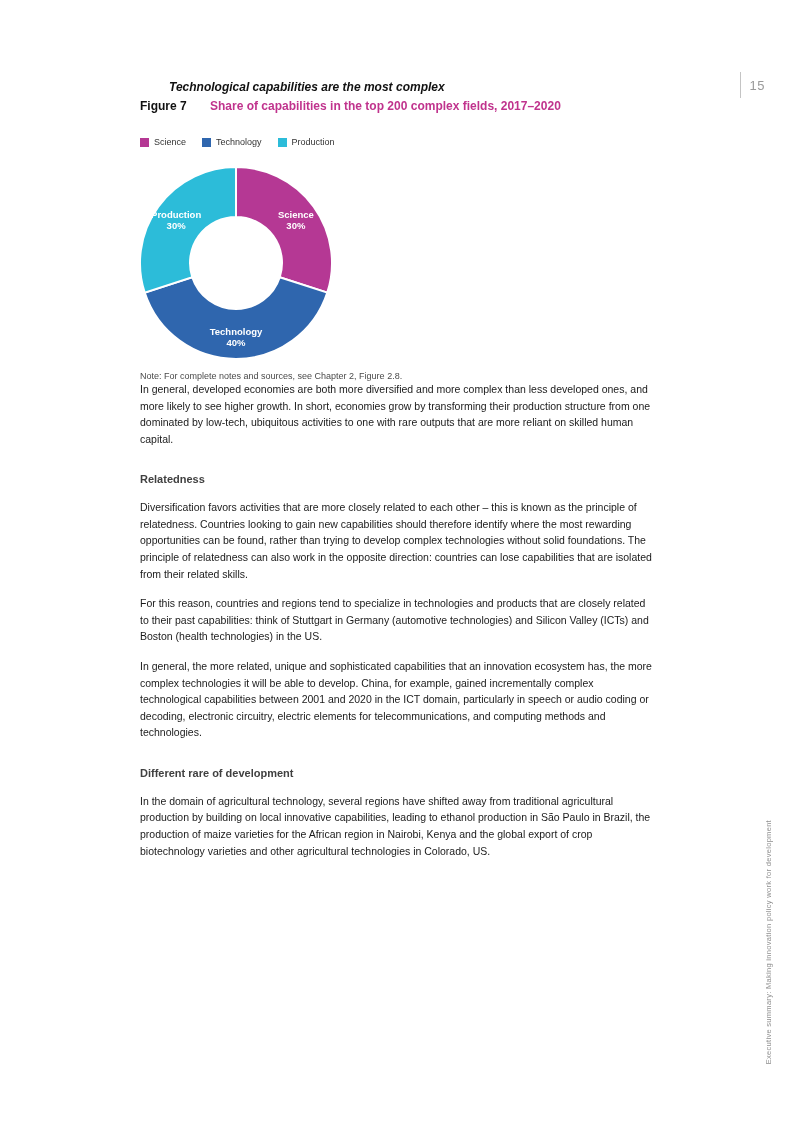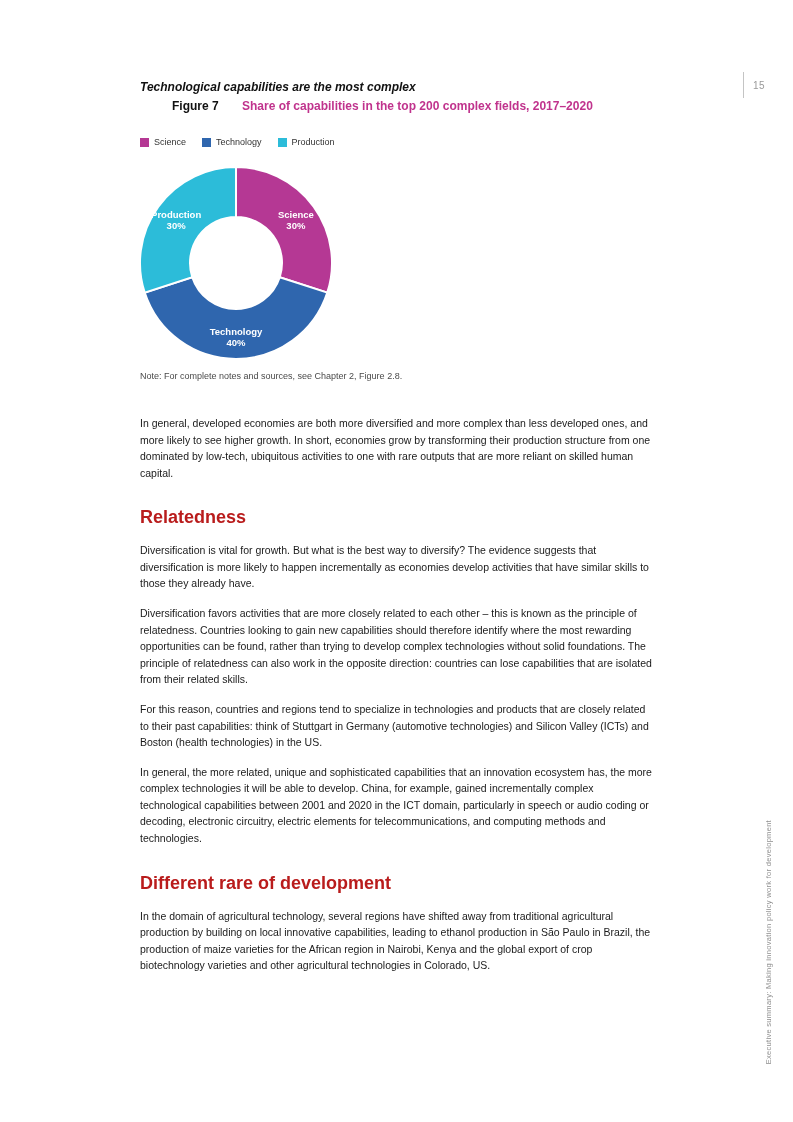--- a/index.html
+++ b/index.html
@@ -23,21 +23,21 @@
     display: flex;
     align-items: center;
   }
   .pagenum-rule {
     width: 1px;
     height: 26px;
     background: #c4c4c4;
     margin-right: 9px;
   }
   .pagenum {
-    font-size: 10px;
+    font-size: 13px;
     color: #9a9a9a;
     letter-spacing: 0.5px;
   }
 
   
   .side-label {
     position: absolute;
     right: 20px;
     bottom: 58px;
     writing-mode: vertical-rl;
@@ -55,32 +55,32 @@
     top: 80px;
     width: 516px;
     color: #1a1a1a;
   }
 
   .kicker {
     font-size: 12px;
     font-weight: bold;
     font-style: italic;
     color: #111111;
+    margin-left: 29px;
   }
   .figure-row {
     margin-top: 5px;
     font-size: 12px;
     font-weight: bold;
     display: flex;
   }
   .figure-label {
     color: #111111;
     width: 70px;
     flex: 0 0 70px;
-    margin-left: 32px;
   }
   .figure-title { color: #c0338d; }
 
   .legend {
     margin-top: 24px;
     display: flex;
     align-items: center;
     gap: 16px;
     font-size: 9px;
     color: #333333;
@@ -96,31 +96,31 @@
     font-weight: bold;
     fill: #ffffff;
   }
 
   .chart-note {
     margin-top: 8px;
     font-size: 9px;
     color: #4a4a4a;
   }
 
-  .body-text { margin-top: 34px; }
+  .body-text { }
   .body-text p {
     font-size: 10.5px;
     line-height: 1.58;
     margin-bottom: 13px;
     color: #1a1a1a;
   }
   .section-heading {
-    font-size: 18px;
+    font-size: 11px;
     font-weight: bold;
-    color: #b91c1c;
+    color: #404040;
     margin-top: 26px;
     margin-bottom: 14px;
   }
 </style>
 </head>
 <body>
 
 <div class="page">
 
   <div class="pagenum-block">
@@ -164,21 +164,20 @@
           <text x="40.13274241625388" y="54.50389133035701" text-anchor="middle" class="slice-label"><tspan x="40.13274241625388">Production</tspan><tspan x="40.13274241625388" dy="11">30%</tspan></text>
         </svg>
     </div>
 
     <div class="chart-note">Note: For complete notes and sources, see Chapter 2, Figure 2.8.</div>
 
     <div class="body-text">
       <p>In general, developed economies are both more diversified and more complex than less developed ones, and more likely to see higher growth. In short, economies grow by transforming their production structure from one dominated by low-tech, ubiquitous activities to one with rare outputs that are more reliant on skilled human capital.</p>
 
       <h2 class="section-heading">Relatedness</h2>
-      <p>Diversification is vital for growth. But what is the best way to diversify? The evidence suggests that diversification is more likely to happen incrementally as economies develop activities that have similar skills to those they already have.</p>
       <p>Diversification favors activities that are more closely related to each other – this is known as the principle of relatedness. Countries looking to gain new capabilities should therefore identify where the most rewarding opportunities can be found, rather than trying to develop complex technologies without solid foundations. The principle of relatedness can also work in the opposite direction: countries can lose capabilities that are isolated from their related skills.</p>
       <p>For this reason, countries and regions tend to specialize in technologies and products that are closely related to their past capabilities: think of Stuttgart in Germany (automotive technologies) and Silicon Valley (ICTs) and Boston (health technologies) in the US.</p>
       <p>In general, the more related, unique and sophisticated capabilities that an innovation ecosystem has, the more complex technologies it will be able to develop. China, for example, gained incrementally complex technological capabilities between 2001 and 2020 in the ICT domain, particularly in speech or audio coding or decoding, electronic circuitry, electric elements for telecommunications, and computing methods and technologies.</p>
 
       <h2 class="section-heading">Different rare of development</h2>
       <p>In the domain of agricultural technology, several regions have shifted away from traditional agricultural production by building on local innovative capabilities, leading to ethanol production in São Paulo in Brazil, the production of maize varieties for the African region in Nairobi, Kenya and the global export of crop biotechnology varieties and other agricultural technologies in Colorado, US.</p>
     </div>
 
   </div>
 </div>

